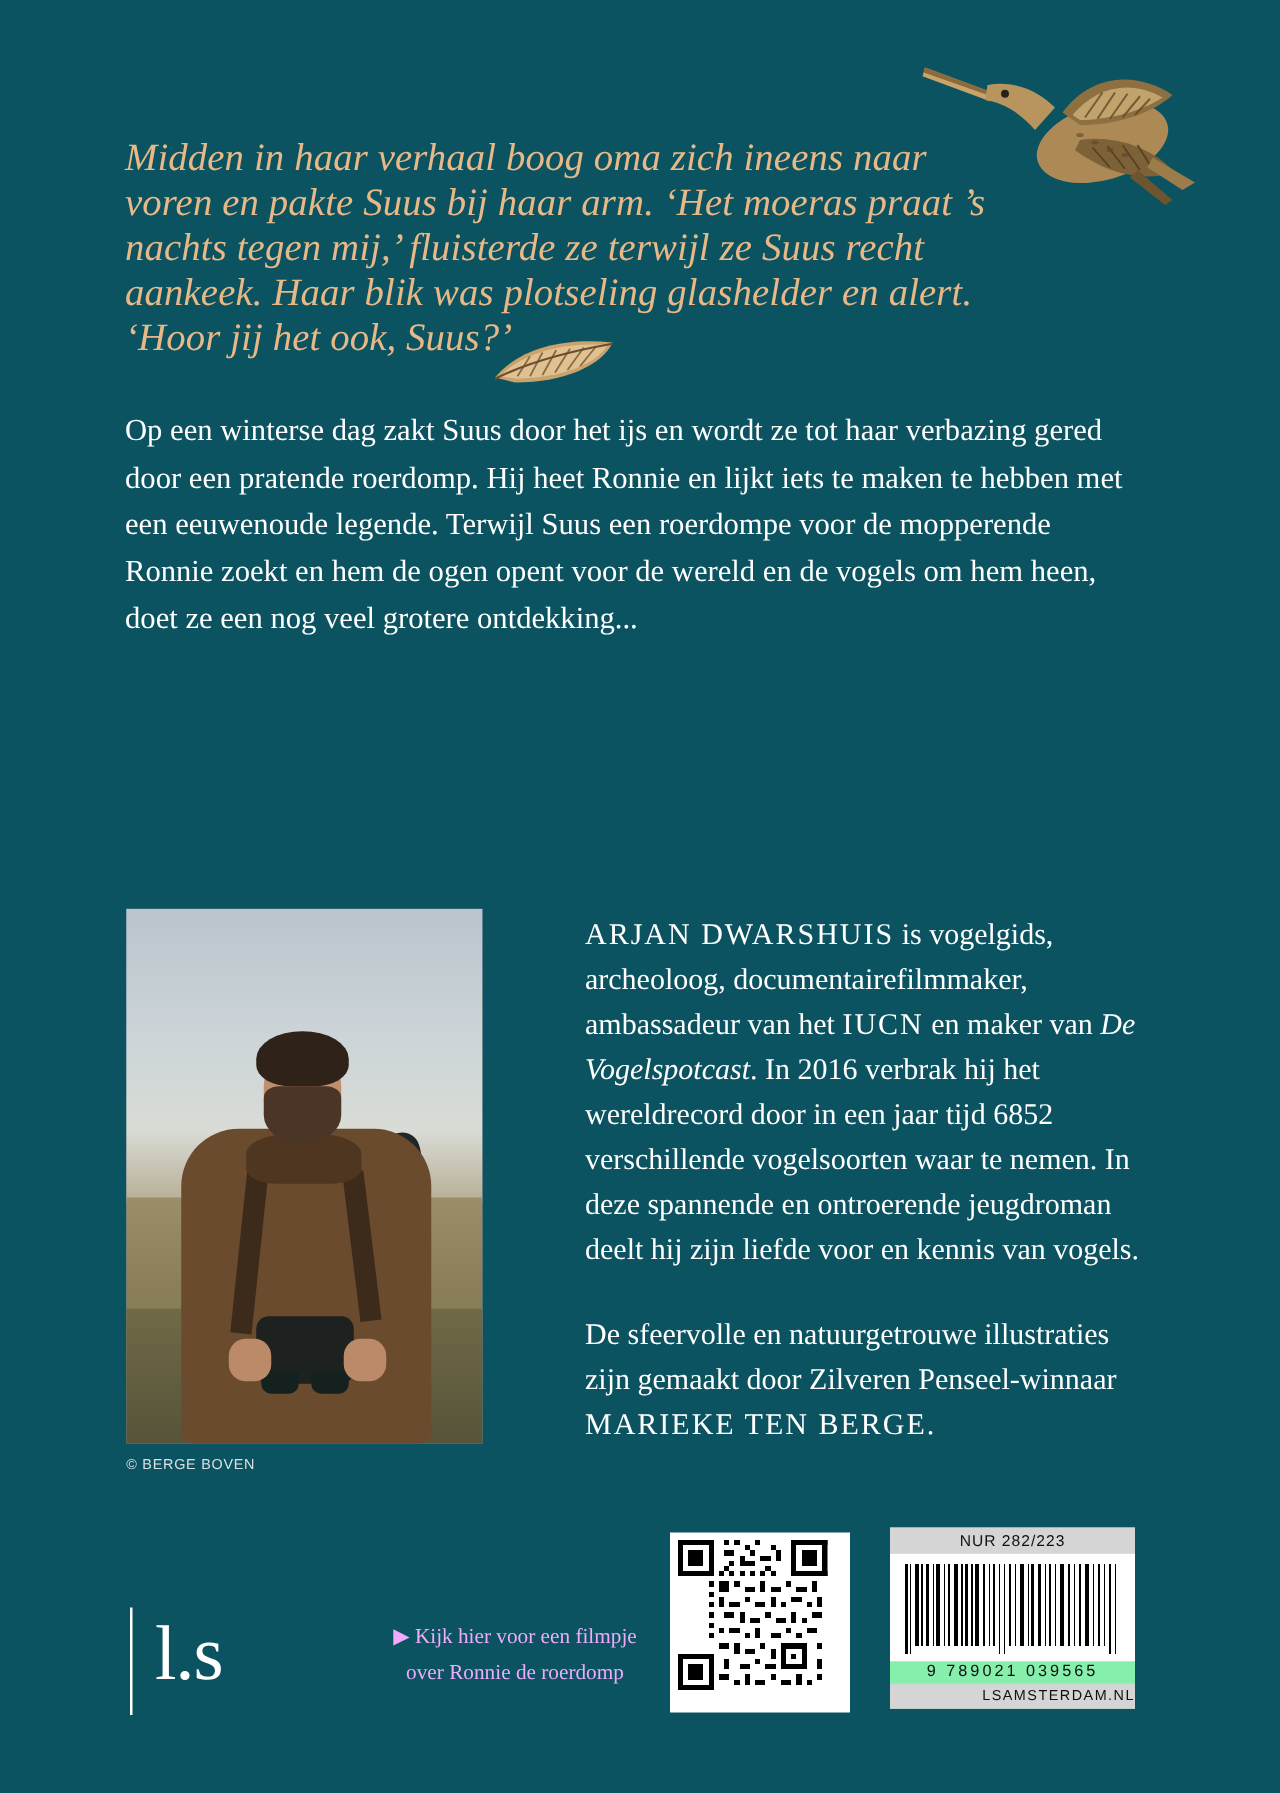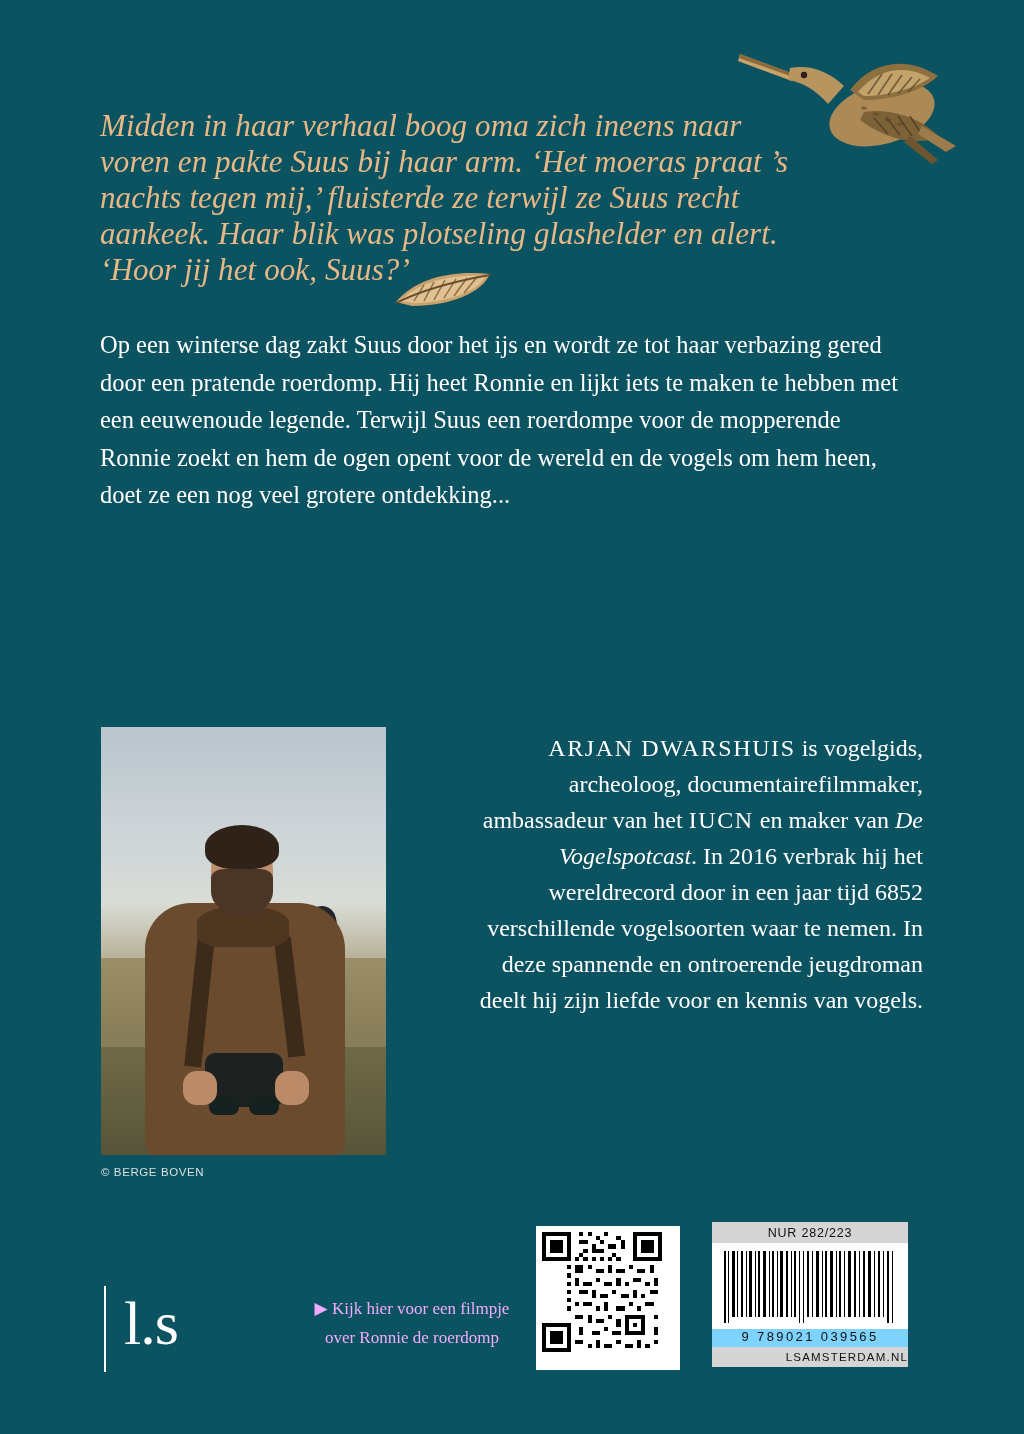--- a/index.html
+++ b/index.html
@@ -210,21 +210,21 @@
   }
 
   .author-bio {
     position: absolute;
     left: 468px;
     top: 730px;
     width: 455px;
     font-size: 24px;
     line-height: 36px;
   }
-  .author-bio p { margin: 0; text-align: right; }
+  .author-bio p { margin: 0; }
   .author-bio p.second { margin-top: 32px; }
   .smallcaps {
     font-variant: small-caps;
     letter-spacing: 1.6px;
   }
   .italic { font-style: italic; }
 
   
   .logo {
     position: absolute;
@@ -269,21 +269,21 @@
     background: #ffffff;
     padding: 6px;
   }
   .qr-block svg { display: block; }
 
   .barcode-block {
     position: absolute;
     left: 712px;
     top: 1222px;
     width: 196px;
-    background: #7dd3fc;
+    background: #86efac;
   }
   .nur {
     text-align: center;
     font-family: "Liberation Sans", sans-serif;
     font-size: 12.5px;
     letter-spacing: 0.8px;
     padding: 4px 0 3px;
     color: #111;
     background: #d5d5d5;
   }
@@ -393,20 +393,21 @@
     <div class="fig-hair"></div>
     <div class="fig-binocs"></div>
     <div class="fig-hand-l"></div>
     <div class="fig-hand-r"></div>
   </div>
 </div>
 <div class="photo-credit">© BERGE BOVEN</div>
 
 <div class="author-bio">
   <p><span class="smallcaps">ARJAN DWARSHUIS</span><span> is vogelgids, archeoloog, documentairefilmmaker, ambassadeur van het </span><span class="smallcaps">IUCN</span><span> en maker van </span><span class="italic">De Vogelspotcast</span><span>. In 2016 verbrak hij het wereldrecord door in een jaar tijd 6852 verschillende vogelsoorten waar te nemen. In deze spannende en ontroerende jeugdroman deelt hij zijn liefde voor en kennis van vogels.</span></p>
+  <p class="second"><span>De sfeervolle en natuurgetrouwe illustraties zijn gemaakt door Zilveren Penseel-winnaar </span><span class="smallcaps">MARIEKE TEN BERGE</span><span>.</span></p>
 </div>
 
 <div class="logo">
   <div class="logo-rule"></div>
   <div class="logo-text">l.s</div>
 </div>
 
 <div class="qr-caption">▶ Kijk hier voor een filmpje over Ronnie de roerdomp</div>
 
 <div class="qr-block">

